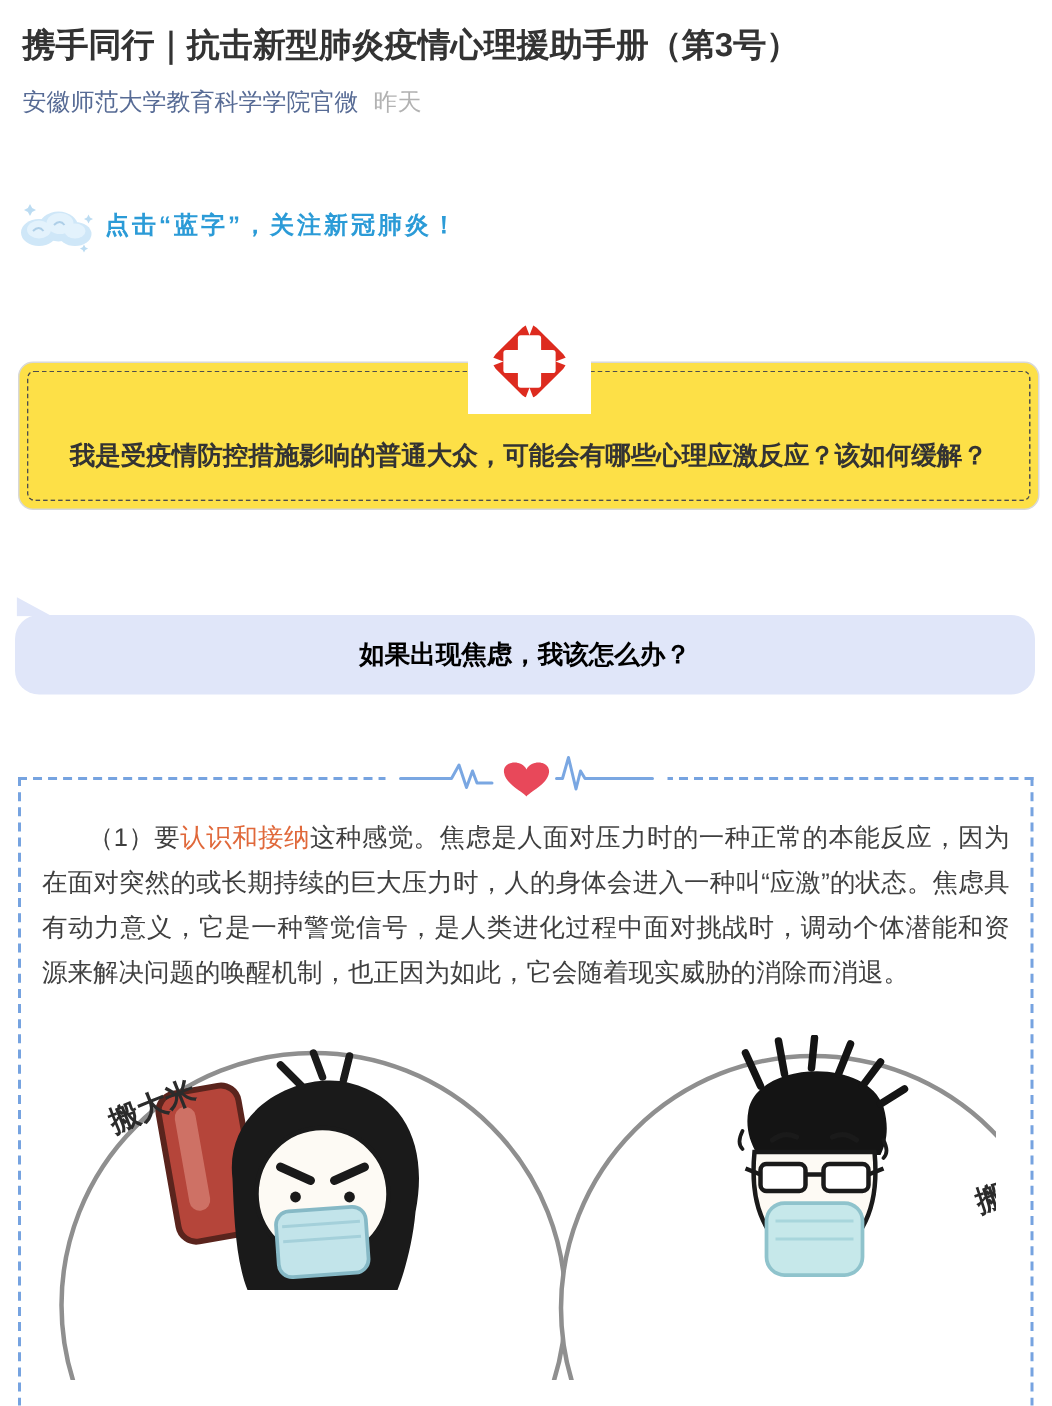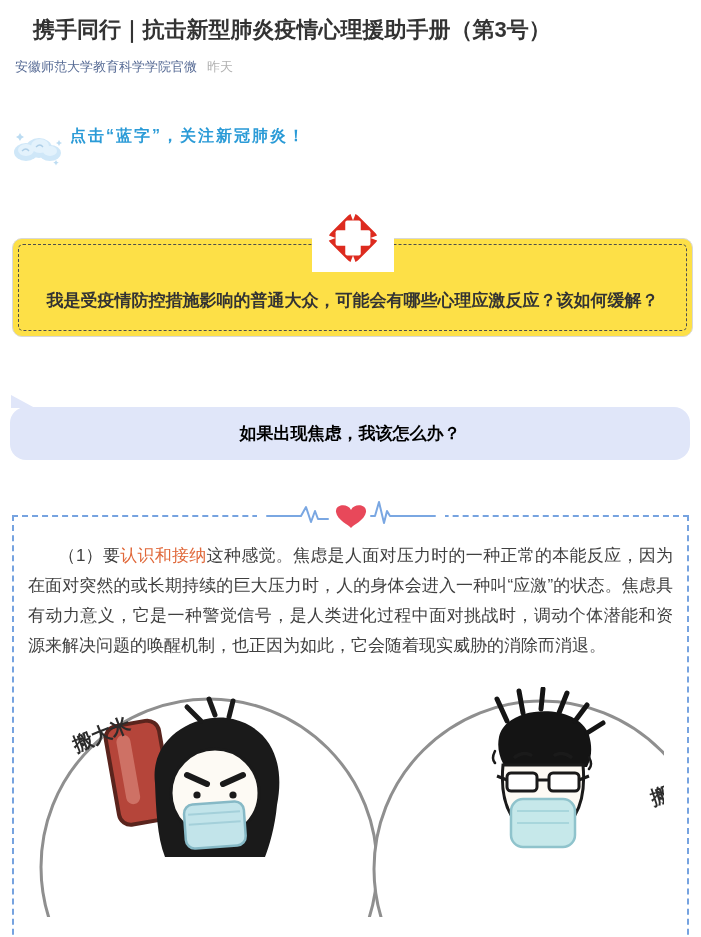--- a/index.html
+++ b/index.html
@@ -2,27 +2,27 @@
 <html><head>
 <meta charset="utf-8">
 <style>
   * { margin:0; padding:0; box-sizing:border-box; }
   html,body { background:#fff; }
   body {
     width:701px; height:937px; overflow:hidden; position:relative;
     font-family:"Liberation Sans","DejaVu Sans",sans-serif;
   }
   .title {
-    margin:15px 16px 0 33px; font-size:22px; font-weight:700;
+    margin:15px 16px 0 15px; font-size:22px; font-weight:700;
     color:#333; line-height:30px;
   }
-  .meta { margin:13px 16px 0 15px; font-size:13px; }
+  .meta { margin:13px 16px 0 15px; font-size:16px; }
   .meta .author { color:#576b95; margin-right:10px; cursor:pointer; }
   .meta .time { color:#b2b2b2; }
-  .cta-row { margin:50px 0 0 12px; display:flex; align-items:flex-start; }
+  .cta-row { margin:50px 0 0 12px; display:flex; align-items:center; }
   .cta-text { font-size:16px; font-weight:700; color:#2b9bd7; letter-spacing:2px; }
   .cloud-wrap { width:54px; height:42px; margin-right:4px; }
 
   
   .qbox { position:relative; margin:70px 8px 0 12px; border:1px solid #d8d8d8; border-radius:10px; padding:5px; background:#fde047; }
   .qbox-inner {
     border:1px dashed #4d4d4d; border-radius:5px;
     padding:44px 8px 17px 8px; text-align:center;
     font-size:17px; font-weight:700; color:#333; line-height:24px;
   }

